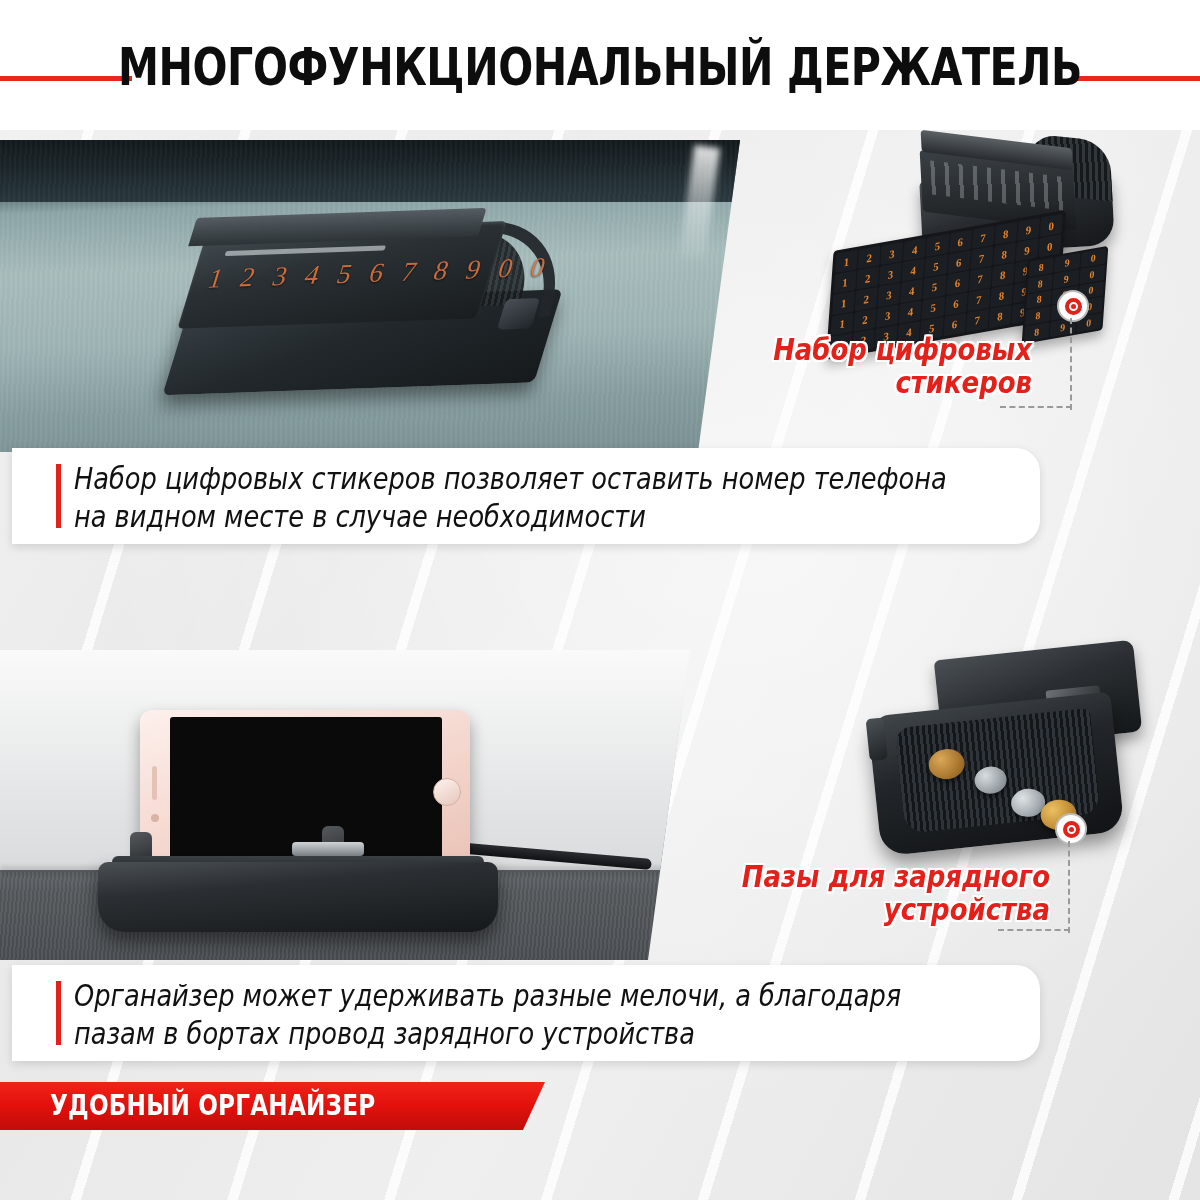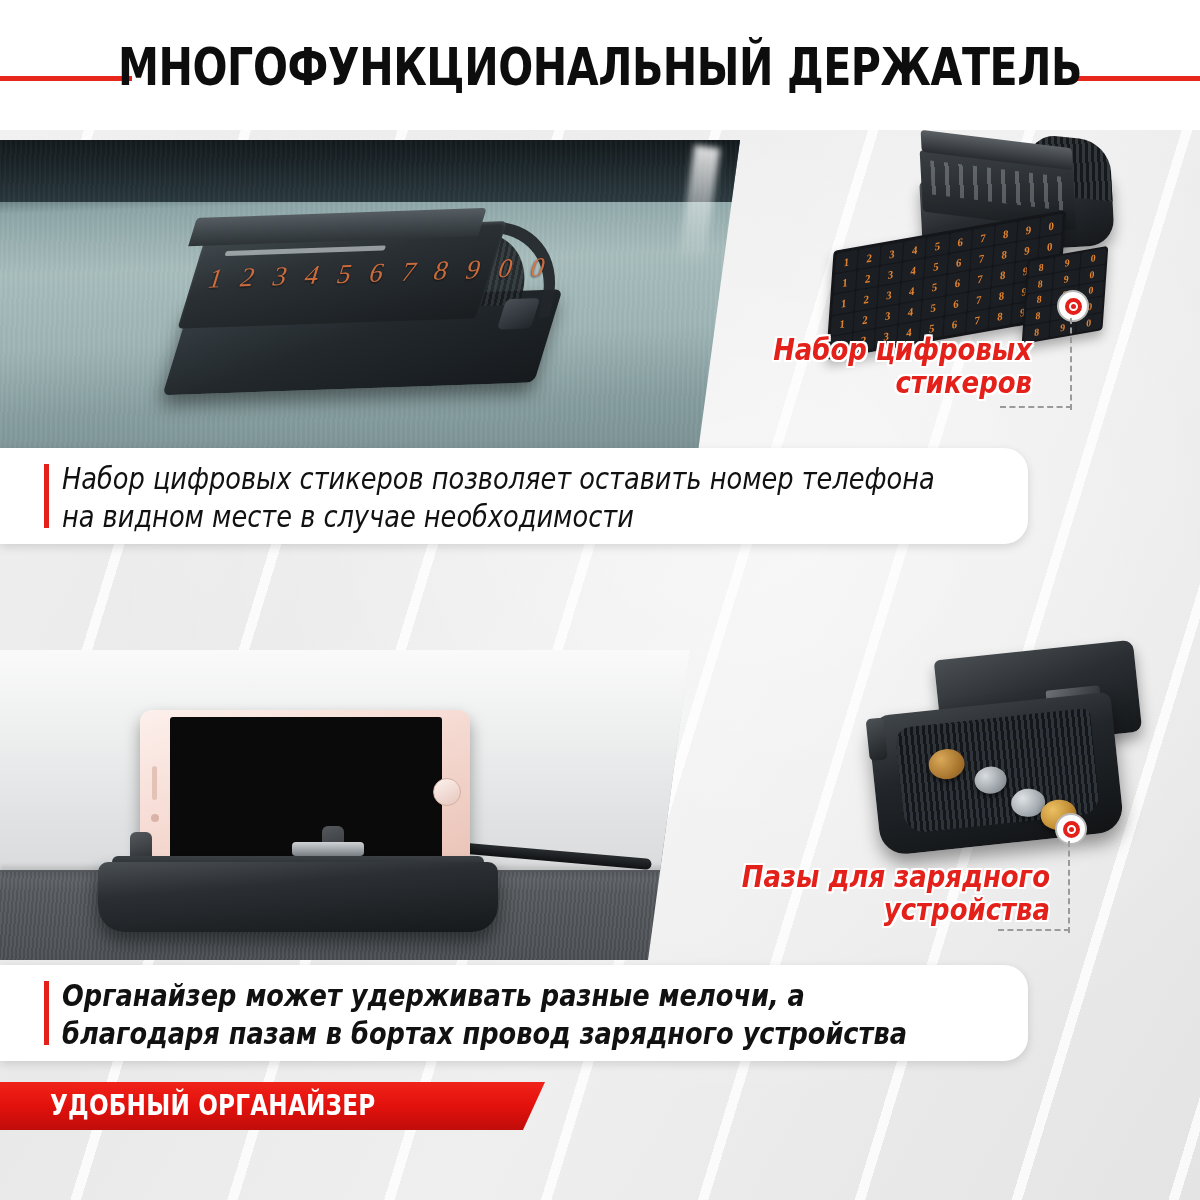--- a/index.html
+++ b/index.html
@@ -196,25 +196,25 @@
   .be-2{left:1055px;top:813px;}
 
   .lead{position:absolute;border-left:2px dashed #9a9a9a;border-bottom:2px dashed #9a9a9a;}
   .lead-1{left:1070px;top:318px;width:0px;height:90px;}
   .lead-1b{position:absolute;left:1000px;top:406px;width:72px;height:0;border-top:2px dashed #9a9a9a;}
   .lead-2{left:1068px;top:841px;width:0px;height:90px;}
   .lead-2b{position:absolute;left:998px;top:929px;width:72px;height:0;border-top:2px dashed #9a9a9a;}
 
   
   .desc{
-    position:absolute;left:0;background:#fff;border-radius:0 24px 24px 0;
+    position:absolute;left:12px;background:#fff;border-radius:0 24px 24px 0;
     box-shadow:0 3px 10px rgba(0,0,0,.13);z-index:4;
   }
   .desc-1{top:448px;width:1028px;height:96px;}
-  .desc-2{top:965px;width:1028px;height:96px;font-weight:bold;}
+  .desc-2{top:965px;width:1028px;height:96px;}
   .desc-bar{position:absolute;left:44px;top:16px;width:5px;height:64px;background:#e3201a;}
   .desc-text{
     position:absolute;left:62px;top:12px;right:36px;
     font-family:"Liberation Sans Narrow","DejaVu Sans Condensed","Liberation Sans",sans-serif;
     font-style:italic;font-size:30px;line-height:1.26;color:#111;
     transform:scaleX(.95);transform-origin:left top;
   }
 
   
   .banner{

